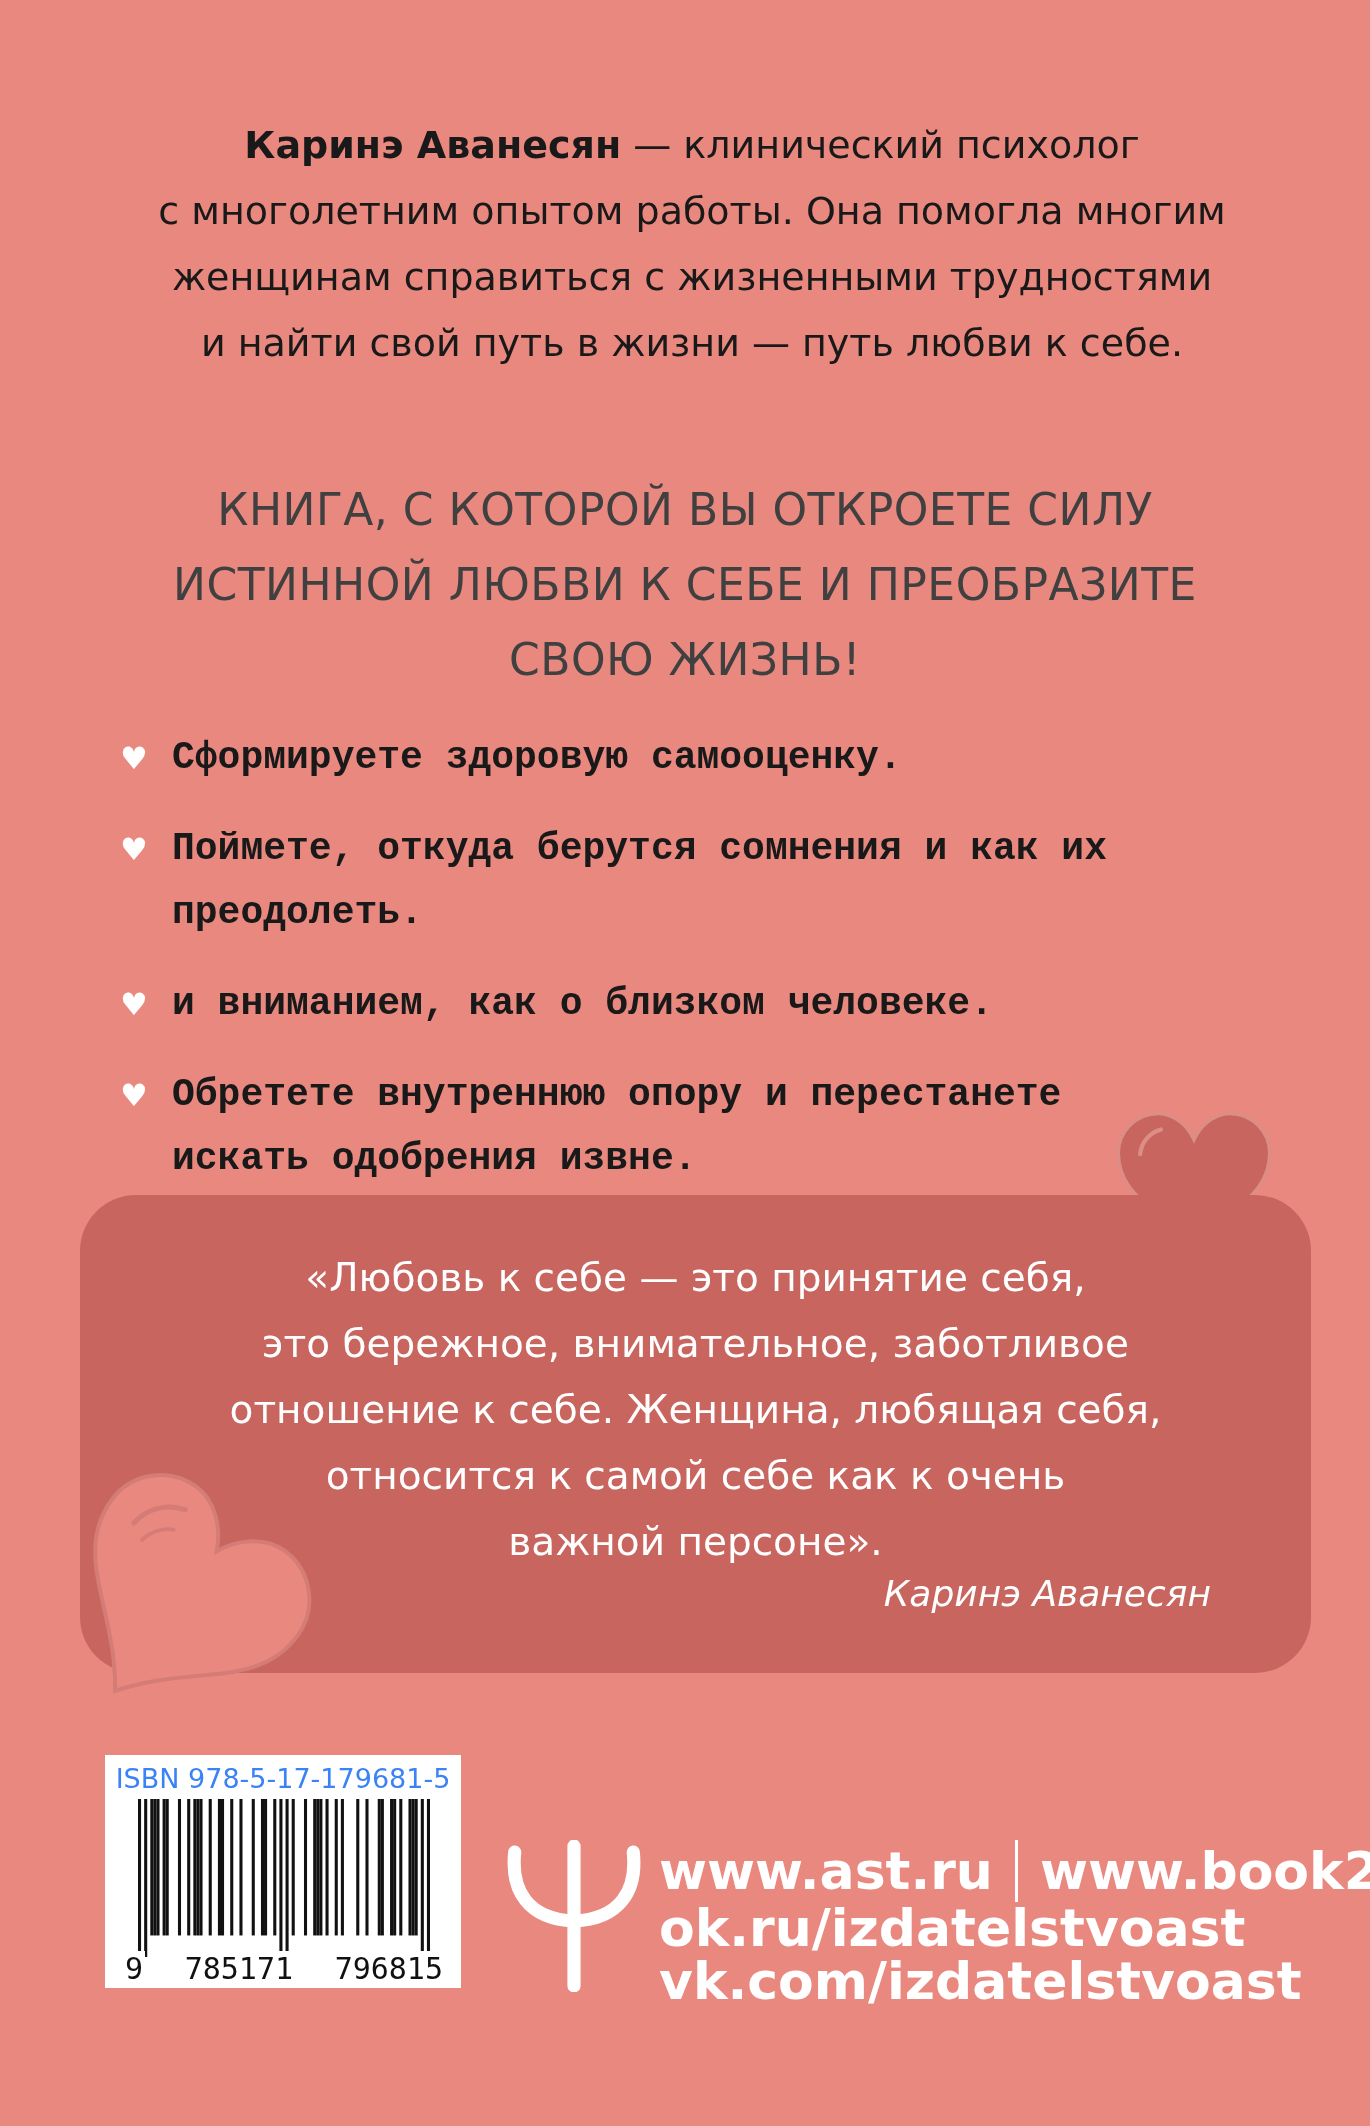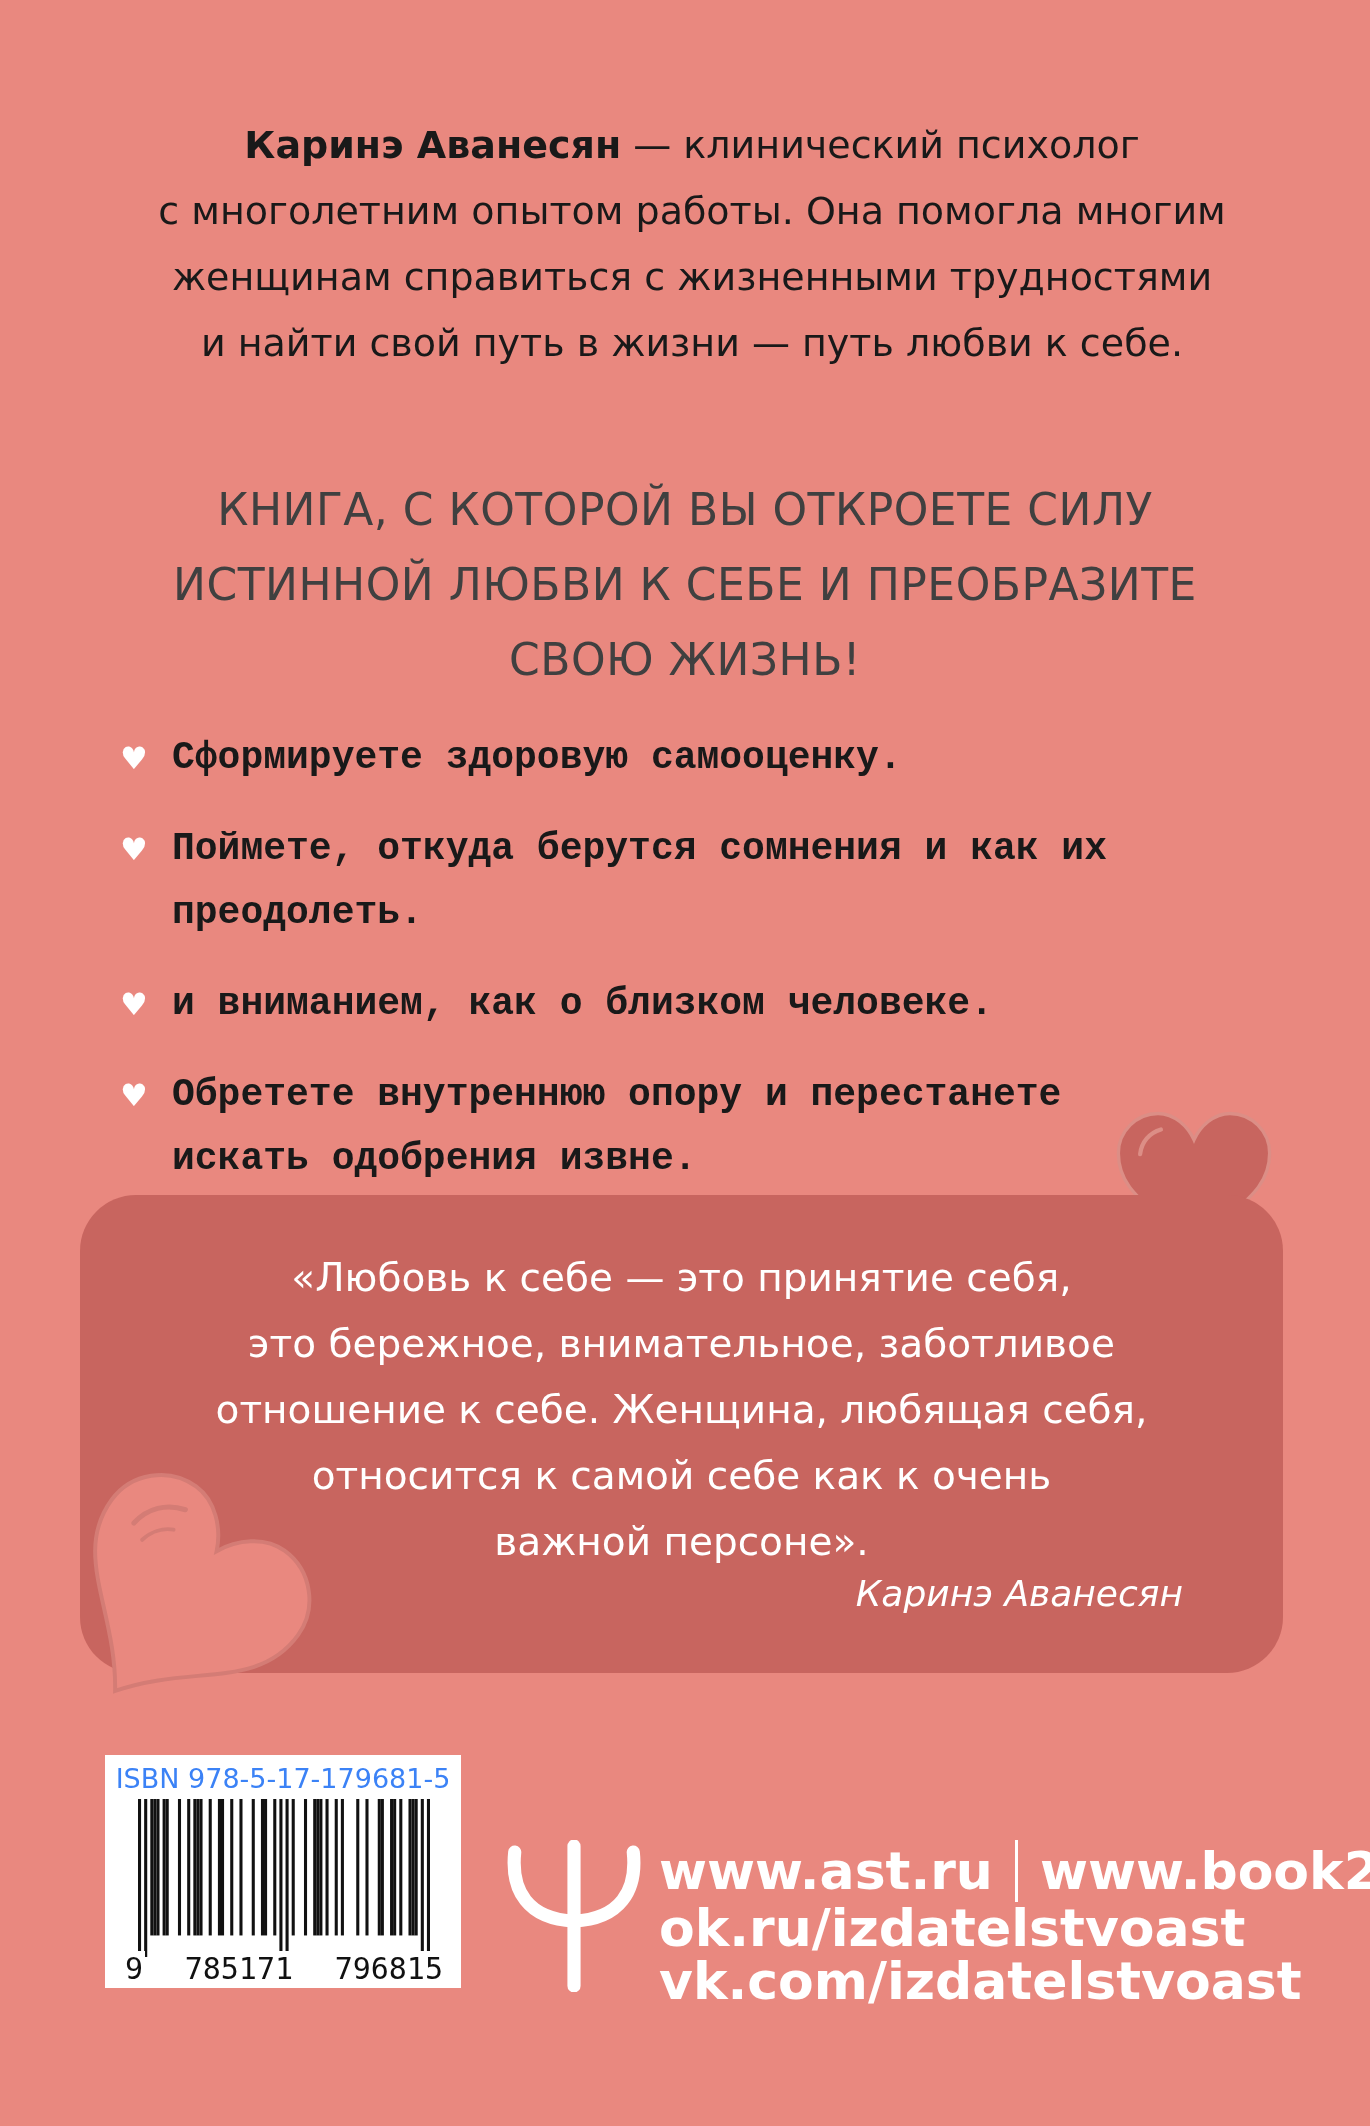--- a/index.html
+++ b/index.html
@@ -18,21 +18,21 @@
             color:#404040;font-size:44px;line-height:75px;letter-spacing:0.5px;}
   
   .benefits{position:absolute;left:120px;top:726px;width:1180px;
             display:flex;flex-direction:column;gap:27px;}
   .benefit-item{display:flex;align-items:flex-start;}
   .bullet-heart{width:52px;flex:0 0 52px;color:#ffffff;font-size:31px;line-height:64px;}
   .benefit-lines{font-size:38px;font-weight:bold;line-height:64px;color:#191919;font-family:Liberation Mono, monospace;}
   
   .heart-tr{position:absolute;left:1108px;top:1103px;z-index:1;}
   .quote-panel{position:absolute;left:80px;top:1195px;width:1203px;height:478px;
-               background:#C8655F;border-radius:56px;z-index:2;}
+               background:#C8655F;border-radius:56px;z-index:2;padding-left:28px;}
   .quote-text{position:absolute;left:0;top:50px;width:100%;text-align:center;
               color:#ffffff;font-size:39px;line-height:66px;}
   .quote-author{position:absolute;right:100px;top:378px;color:#ffffff;
                 font-size:36px;font-style:italic;}
   .heart-bl{position:absolute;left:48px;top:1482px;z-index:3;transform:rotate(36deg);}
   
   .barcode{position:absolute;left:105px;top:1755px;width:356px;height:233px;
            background:#ffffff;z-index:4;}
   .isbn{position:absolute;left:0;top:8px;width:100%;text-align:center;
         font-size:27px;color:#3b82f6;}

